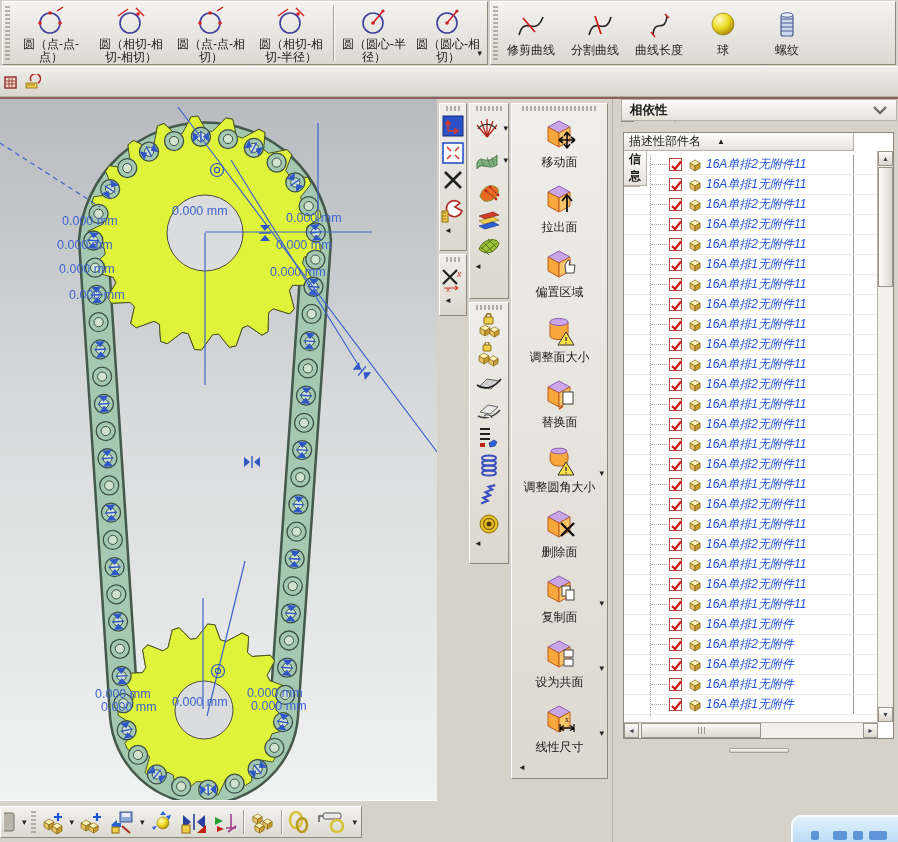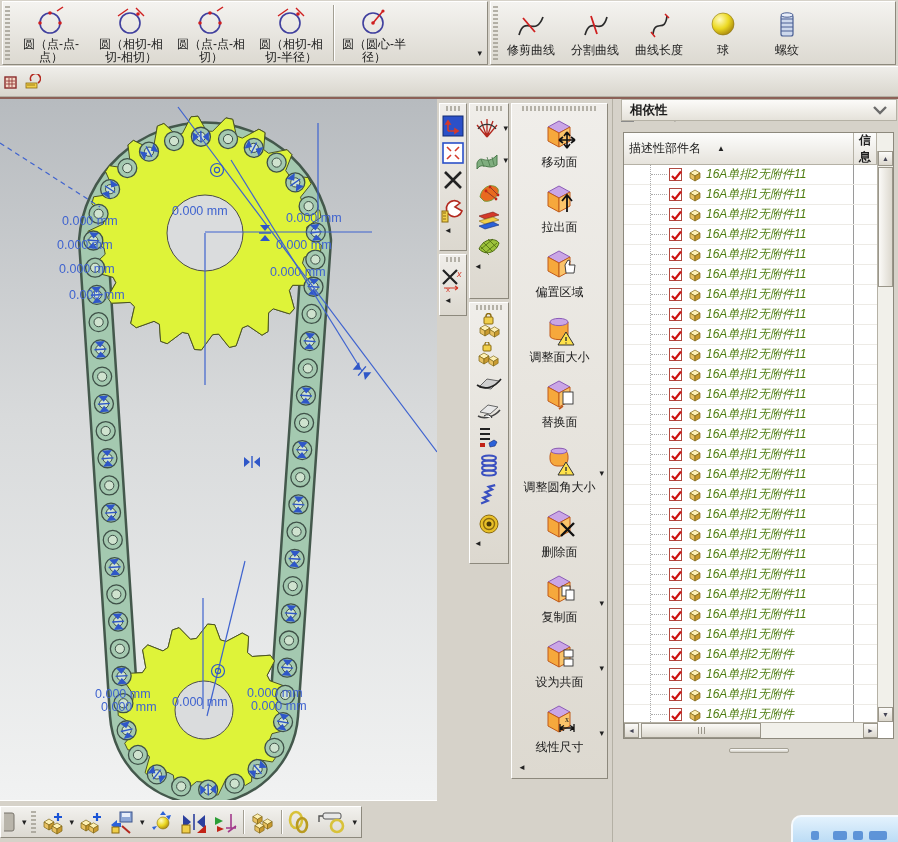--- a/index.html
+++ b/index.html
@@ -49,35 +49,35 @@
   .sync-item { position:relative; height:65px; display:flex; flex-direction:column; align-items:center; justify-content:center; }
   .sync-item .lab { font-size:12px; margin-top:2px; }
   .sync-item .dd { position:absolute; right:3px; bottom:24px; }
 
   
   .rpanel { position:absolute; left:612px; top:99px; width:286px; height:743px; background:#d6d2c9; border-left:1px solid #b4b0a4; }
   .rp-title { position:absolute; left:8px; top:7px; display:flex; align-items:center; gap:8px; font-weight:bold; font-size:13px; }
   .rp-title .box { width:13px; height:13px; background:#fff; border:1px solid #8a8a8a; }
 
   .nav-table { position:absolute; left:10px; top:33px; width:271px; height:607px; background:#fff; border:1px solid #8d897d; }
-  .nav-head { display:flex; height:32px; }
+  .nav-head { display:flex; height:22px;flex-direction:column; }
   .nav-head .hc { background:linear-gradient(#fdfdfc,#e6e3dc); border-right:1px solid #b5b1a5; border-bottom:1px solid #b5b1a5;
                   display:flex; align-items:center; padding:0 5px; font-size:12px; }
   .hc.name { width:230px; }
   .hc.info { width:23px;font-weight:bold; }
   .hc.vsc  { width:16px; border-right:none; background:#f1f0ea; }
   .sort { font-size:8px; margin-left:16px; color:#222; }
 
   .nav-body { position:relative; height:561px; overflow:hidden; }
   .nav-body::before { content:""; position:absolute; left:26px; top:0; bottom:0; border-left:1px dotted #aaa; }
   .nav-row { position:relative; height:20px; display:flex; align-items:center; border-bottom:1px solid #edebe6; width:253px; }
   .nav-row::after { content:""; position:absolute; right:23px; top:0; bottom:0; border-left:1px solid #9a9a9a; } 
   .tree-dots { width:16px; margin-left:27px; border-top:1px dotted #aaa; }
   .cbx { width:13px; height:13px; background:#fff; border:1px solid #b0483f; margin:0 3px 0 2px; flex:none; }
-  .row-label { font-style:italic; color:#4d7c0f; font-size:12px; margin-left:4px; white-space:nowrap; }
+  .row-label { font-style:italic; color:#1d4ed8; font-size:12px; margin-left:4px; white-space:nowrap; }
   .vscroll { position:absolute; right:0; top:18px; bottom:16px; width:16px; background:#f1f0ea; border-left:1px solid #b5b1a5; }
   .vscroll .arr { position:absolute; left:0; width:15px; height:15px; background:linear-gradient(#fcfbf9,#dbd7cd);
                   border:1px solid #9a968a; font-size:7px; color:#445; text-align:center; line-height:14px; }
   .vscroll .thumb { position:absolute; left:0; top:16px; width:15px; height:120px; background:linear-gradient(90deg,#fbfaf7,#dcd8ce); border:1px solid #9a968a; }
   .hscroll { position:absolute; left:0; bottom:0; height:16px; width:254px; background:#f1f0ea; border-top:1px solid #b5b1a5; }
   .hscroll .arr { position:absolute; top:0; width:15px; height:15px; background:linear-gradient(#fcfbf9,#dbd7cd);
                   border:1px solid #9a968a; font-size:7px; color:#445; text-align:center; line-height:14px; }
   .hscroll .thumb { position:absolute; left:17px; top:0; width:120px; height:15px; background:linear-gradient(#fbfaf7,#dcd8ce); border:1px solid #9a968a;
                     display:flex; align-items:center; justify-content:center; gap:2px; }
   .hscroll .thumb i { width:1px; height:7px; background:#9a968a; }
@@ -237,30 +237,36 @@
           </svg>
           <span class="lab">圆（相切-相切-半径）</span>
         </div>
       <div class="tb-sep"></div>
       <div class="tb-btn narrow">
           <svg class="ic" width="34" height="34">
             <use href="#ic-cctr"></use>
           </svg>
           <span class="lab" style="width:68px">圆（圆心-半径）</span>
         </div>
+        <div class="tb-btn narrow">
+          <svg class="ic" width="34" height="34">
+            <use href="#ic-cctr"></use>
+          </svg>
+          <span class="lab" style="width:68px">圆（圆心-相切）</span>
+        </div>
       <span class="overflow-dd">▾</span>
     </div>
     <div class="tb-panel" style="left:490px; width:406px;">
       <div class="tb-btn narrow" style="padding:6px 8px 0 8px;">
           <svg class="ic" width="40" height="34">
             <use href="#ic-trim"></use>
           </svg>
           <span>修剪曲线</span>
         </div>
-        <div class="tb-btn narrow" style="padding:6px 8px 0 8px;">
+        <div class="tb-btn narrow" style="padding:6px 8px 0 8px;align-items:flex-end;">
           <svg class="ic" width="40" height="34">
             <use href="#ic-divide"></use>
           </svg>
           <span>分割曲线</span>
         </div>
         <div class="tb-btn narrow" style="padding:6px 8px 0 8px;font-family:Liberation Mono, monospace;">
           <svg class="ic" width="40" height="34">
             <use href="#ic-clen"></use>
           </svg>
           <span>曲线长度</span>

